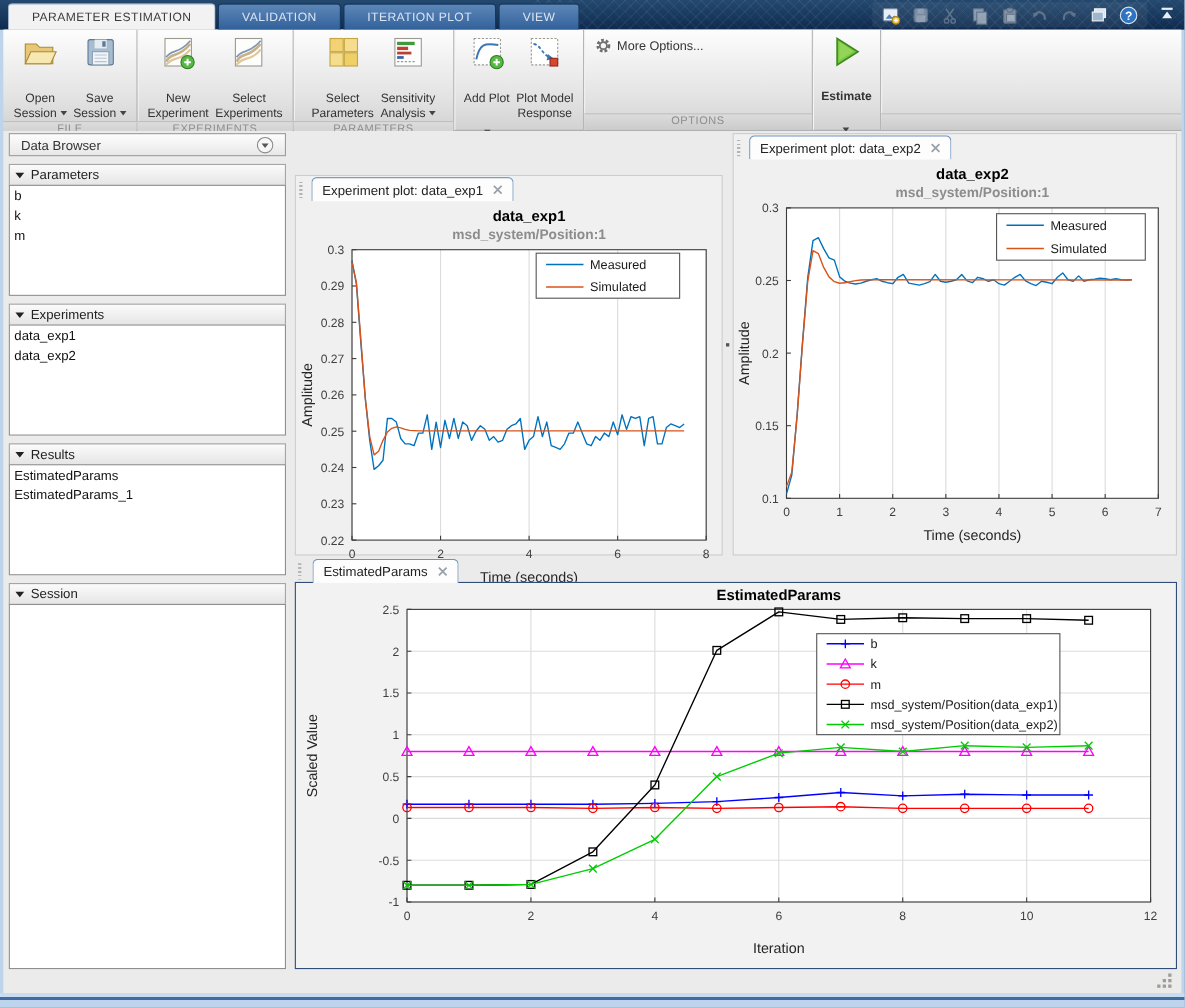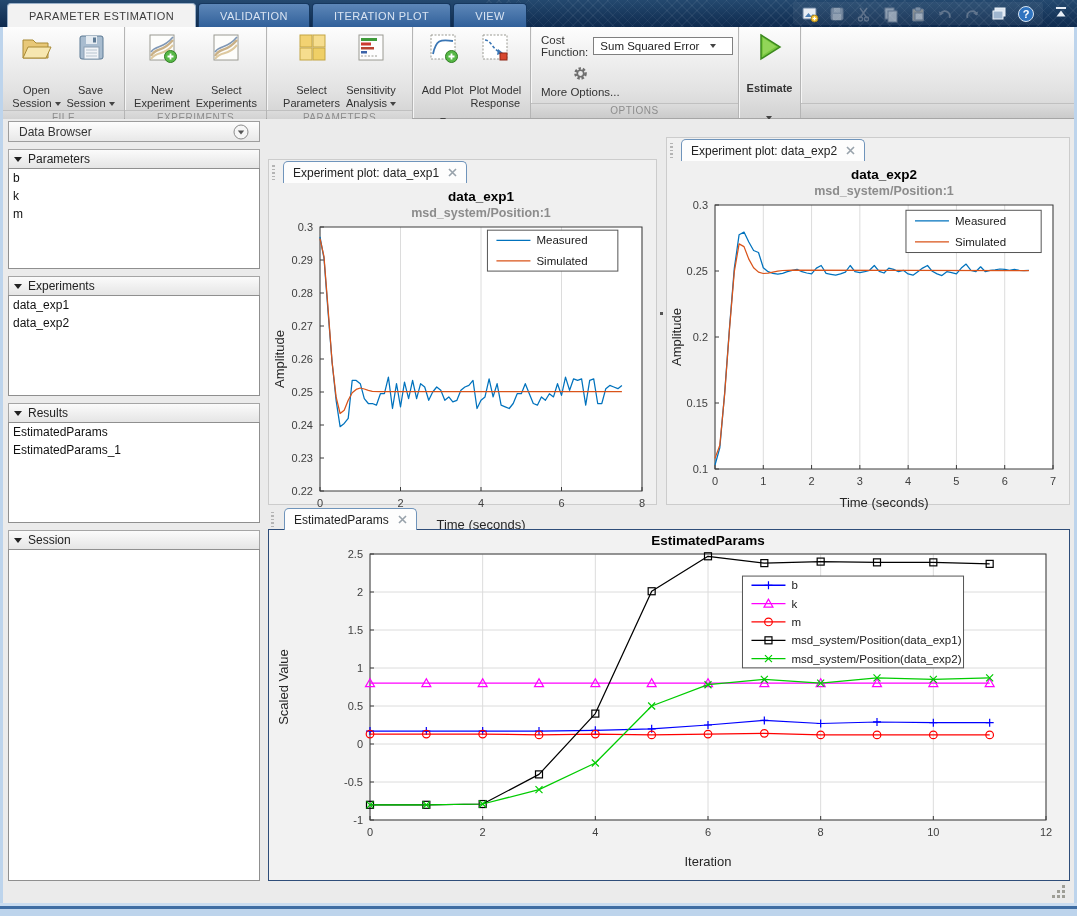--- a/index.html
+++ b/index.html
@@ -59,21 +59,21 @@
     border-top:5.5px solid #222;}
   .db-list{background:#fff;border:1px solid #8f8f8f;margin-top:-1px;height:101px;overflow:hidden;}
   .db-list.grow{flex:1;height:auto;}
   .db-item{font-size:12px;color:#111;padding:1px 4px;line-height:16px;cursor:default;}
 
   
   .plots-col{flex:1;display:flex;flex-direction:column;margin:0 0 22px 8px;}
   .top-row{display:flex;height:384px;}
   .panel{background:#f0f0f0;border:1px solid #cccccc;position:relative;}
   .panel-1{width:389px;margin-top:38px;}
-  .panel-2{flex:1;margin-top:16px;}
+  .panel-2{flex:1;}
   .vsplit{width:9px;display:flex;align-items:center;justify-content:center;cursor:col-resize;}
   .vsplit .dot{width:3px;height:3px;background:#555;}
   .ptabbar{height:23px;display:flex;align-items:flex-end;position:relative;padding-left:14px;}
   .drag-dots{position:absolute;left:3px;top:5px;width:3px;height:15px;
     background-image:repeating-linear-gradient(#b4b4b4 0 1.5px,transparent 1.5px 3.5px);}
   .ptab{height:22px;background:#fdfdfd;border:1px solid #6f94bb;border-bottom:none;
     border-radius:5px 5px 0 0;display:flex;align-items:center;gap:9px;padding:0 9px;
     font-size:12px;color:#222;position:relative;z-index:2;cursor:default;}
   .chart-host{display:flex;justify-content:center;}
 
@@ -255,27 +255,20 @@
               <rect x="22" y="21" width="7" height="7" fill="#d8472f" stroke="#8e2918"></rect>
             </svg>
           <div class="lbl"><span>Plot Model</span><br><span>Response</span></div>
         </div>
       </div>
       <div class="rib-name">PLOTS</div>
     </div>
 
     <div class="rib-group opt-group" style="width:208px;">
       <div class="rib-body">
-        <div class="opt-row">
-          <span>Cost Function:</span>
-          <div class="cf-select">
-            <span>Sum Squared Error</span>
-            <span class="darr"></span>
-          </div>
-        </div>
         <div class="opt-row">
           <svg width="15" height="15">
               <circle cx="7.5" cy="7.5" r="5" fill="none" stroke="#6e6e6e" stroke-width="2.6" stroke-dasharray="2.4 1.8"></circle>
               <circle cx="7.5" cy="7.5" r="3.2" fill="none" stroke="#6e6e6e" stroke-width="1.6"></circle>
             </svg>
           <span>More Options...</span>
         </div>
       </div>
       <div class="rib-name">OPTIONS</div>
     </div>

